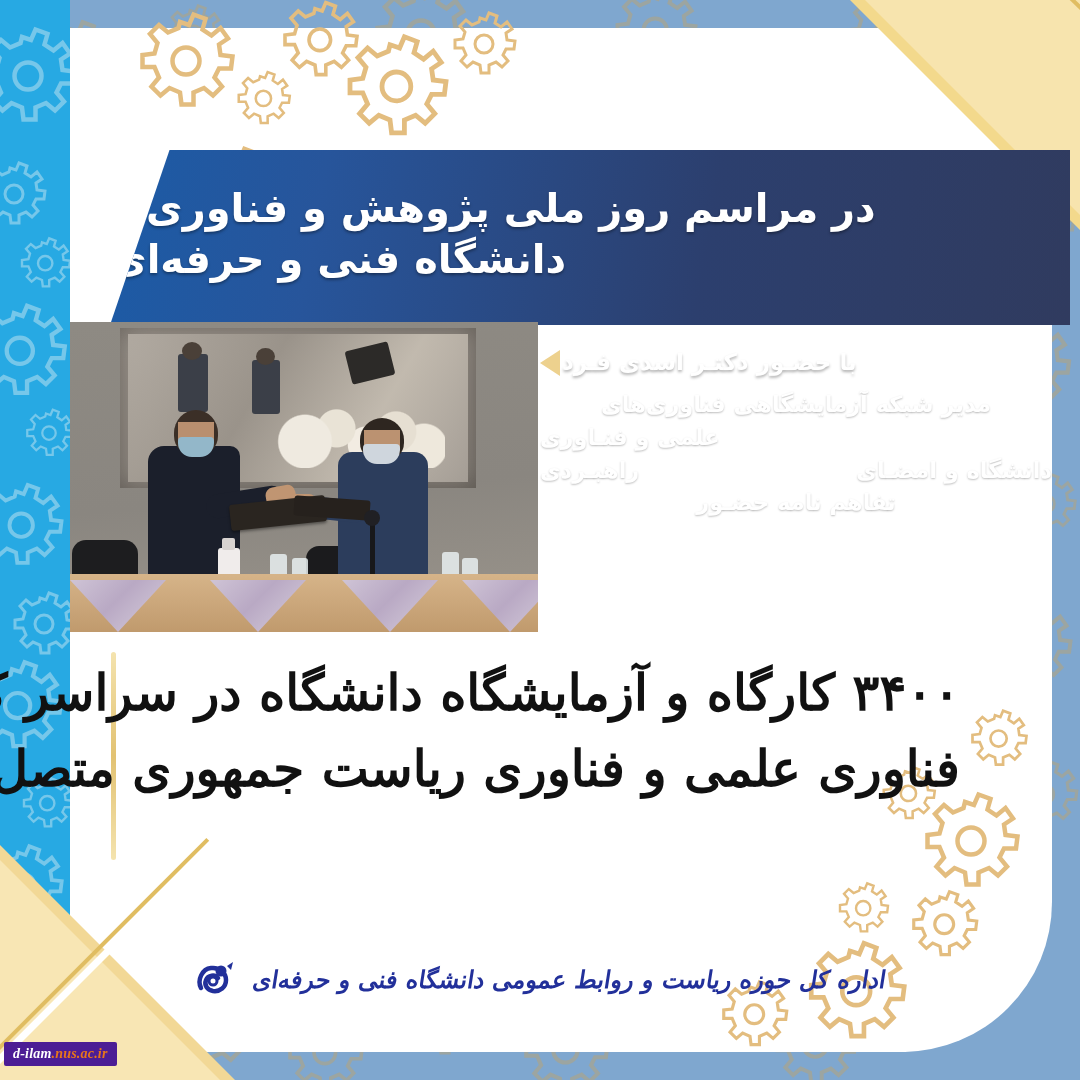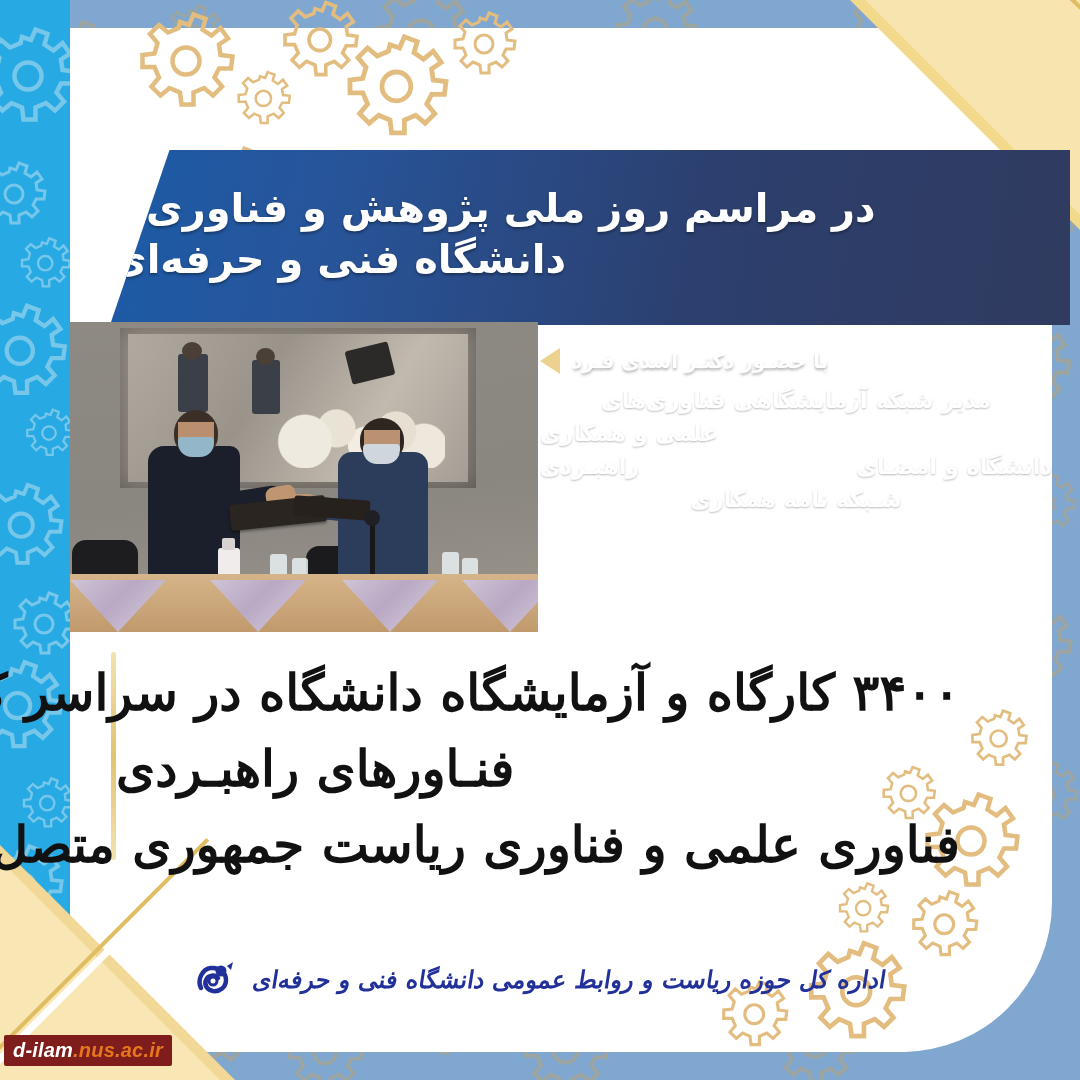--- a/index.html
+++ b/index.html
@@ -97,22 +97,22 @@
   .sanit-top{position:absolute;left:152px;top:216px;width:13px;height:12px;background:#d8d3d1;border-radius:2px;}
   .mic{position:absolute;left:300px;top:196px;width:5px;height:80px;background:#18181a;}
   .mic-head{position:absolute;left:294px;top:188px;width:16px;height:16px;background:#202024;border-radius:50%;}
 
   
   .info{
     position:absolute;right:28px;top:348px;width:512px;
     text-align:right;direction:rtl;color:#ffffff;
   }
   .info-title{
-    font-size:20px;font-weight:bold;line-height:1.3;white-space:nowrap;
-    display:flex;flex-direction:row-reverse;align-items:center;justify-content:flex-start;gap:12px;
+    font-size:23px;font-weight:bold;line-height:1.3;white-space:nowrap;
+    display:flex;flex-direction:row-reverse;align-items:center;justify-content:flex-start;gap:2px;
     text-shadow:0 2px 3px rgba(0,0,0,.3);
   }
   .tri-arrow{
     width:0;height:0;flex:0 0 auto;
     border-top:13px solid transparent;border-bottom:13px solid transparent;
     border-right:20px solid #edd18e;
   }
   .info-sub{font-size:22.5px;font-weight:bold;line-height:1.46;margin-top:10px;text-shadow:0 1px 2px rgba(0,0,0,.25);text-align:center;}
   .info-sub div{white-space:nowrap;}
   .just{display:flex;flex-direction:row-reverse;justify-content:space-between;}
@@ -139,23 +139,23 @@
   .footer-text{
     color:#22309a;font-size:24px;font-weight:bold;
     font-family:"DejaVu Serif","Liberation Serif",serif;
     transform:skewX(-9deg);letter-spacing:.5px;white-space:nowrap;
   }
   .emblem{width:46px;height:42px;flex:0 0 auto;}
 
   
   .watermark{
     position:absolute;left:4px;bottom:14px;
-    background:#7f1d1d;padding:4px 9px;border-radius:2px;
-    font-size:20px;font-weight:bold;font-style:italic;
-    font-family:Liberation Sans, sans-serif;
+    background:#4c1d95;padding:4px 9px;border-radius:2px;
+    font-size:14px;font-weight:bold;font-style:italic;
+    font-family:Liberation Serif, serif;
     direction:ltr;letter-spacing:.2px;
   }
   .wm-a{color:#ffffff;}
   .wm-b{color:#e8761a;}
 </style>
 </head>
 <body>
 
 <div id="poster">
 
@@ -313,35 +313,34 @@
   </div>
 
   <div class="info">
     <div class="info-title">
       <span class="tri-arrow"></span>
       <span>با حضـور دکتـر اسدی فـرد</span>
     </div>
     <div class="info-sub">
       <div>مدیر شبکه آزمایشگاهی فناوری‌های</div>
       <div class="just">
-        <span>علمی و همکاری</span>
+        <span>علمی و فنـاوری</span>
       </div>
       <div class="just">
         <span>راهبـردی</span>
         <span>دانشگاه و امضـای</span>
       </div>
-      <div>شـبکه نامه همکاری</div>
+      <div>تفاهم نامه حضـور</div>
     </div>
   </div>
 
   <div class="gold-rule"></div>
   <div class="statement">
     <div class="sline">۳۴۰۰ کارگاه و آزمایشگاه دانشگاه در سراسر کشور</div>
     <div class="sjust">
-      <span>فنـاورهای راهبـردی</span>
     </div>
     <div class="sline">فناوری علمی و فناوری ریاست جمهوری متصل شد.</div>
   </div>
 
   <div class="footer">
     <span class="footer-text">اداره کل حوزه ریاست و روابط عمومی دانشگاه فنی و حرفه‌ای</span>
     <svg class="emblem" viewBox="0 0 46 42">
       <path d="M8,30 C4,22 9,11 18,10 C27,9 33,15 33,22 C33,29 27,34 20,33 C14,32 11,27 13,22 C15,17 22,16 25,20" fill="none" stroke="#22309a" stroke-width="4.5" stroke-linecap="round"></path>
       <circle cx="28" cy="13" r="5.5" fill="#22309a"></circle>
       <path d="M34,8 L40,4 L38,12 Z" fill="#22309a"></path>

